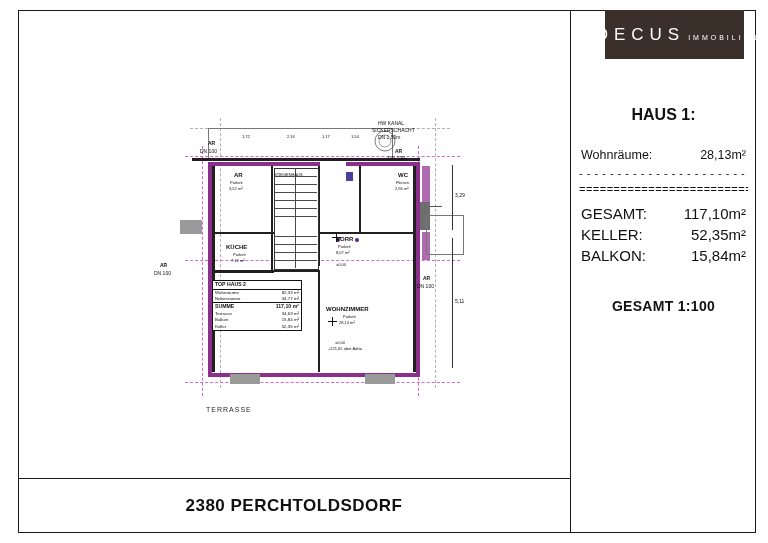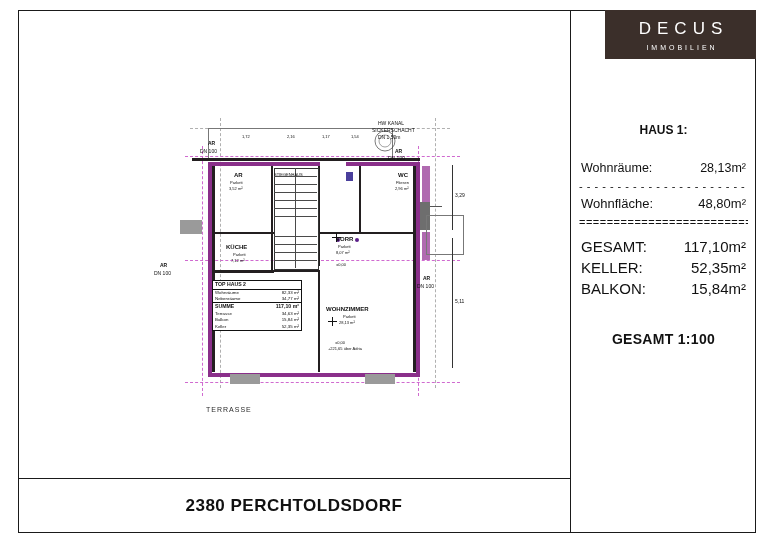--- a/index.html
+++ b/index.html
@@ -31,25 +31,25 @@
   .frame-left   { left: 18px;  top: 10px;  width: 1px;   height: 522px; }
   .frame-right  { left: 755px; top: 10px;  width: 1px;   height: 522px; }
   .frame-bottom { left: 18px;  top: 532px; width: 738px; height: 1px; }
   .frame-vert   { left: 570px; top: 10px;  width: 1px;   height: 522px; }
   .frame-hsplit { left: 18px;  top: 478px; width: 552px; height: 1px; }
 
   
   .logo-box {
     position: absolute;
     left: 605px; top: 10px;
-    width: 151px; height: 49px;
+    width: 139px; height: 49px;
     background: #3b2f2a;
     color: #ffffff;
     display: flex;
-    flex-direction: column;
+    flex-direction: row;
     align-items: center;
     justify-content: center;
   }
   .logo-main {
     font-size: 17px;
     letter-spacing: 6px;
     font-weight: 400;
     padding-left: 6px;
   }
   .logo-sub {
@@ -62,23 +62,23 @@
   
   .info {
     position: absolute;
     left: 571px; top: 60px;
     width: 185px; height: 472px;
     padding: 0 8px;
     box-sizing: border-box;
   }
   .info-title {
     text-align: center;
-    font-size: 12px;
+    font-size: 16px;
     font-weight: bold;
-    margin-top: 63px;
+    margin-top: 46px;
   }
   .info-sub {
     text-align: center;
     font-size: 13px;
     margin-top: 22px;
     letter-spacing: 0.3px;
   }
   .rows {
     margin-top: 24px;
   }
@@ -239,24 +239,20 @@
 
   <div class="info">
     <div class="info-title">HAUS 1:</div>
 
     <div class="rows">
       <div class="row">
         <span class="lbl">Wohnräume:</span>
         <span class="val">28,13m²</span>
       </div>
       <div class="dashes">- - - - - - - - - - - - - - - - - - - - - - -</div>
-      <div class="row total">
-        <span class="lbl">Wohnfläche:</span>
-        <span class="val">48,80m²</span>
-      </div>
       <div class="dashes">=========================</div>
     </div>
 
     <div class="rows2">
       <div class="row">
         <span class="lbl">GESAMT:</span>
         <span class="val">117,10m²</span>
       </div>
       <div class="row">
         <span class="lbl">KELLER:</span>

